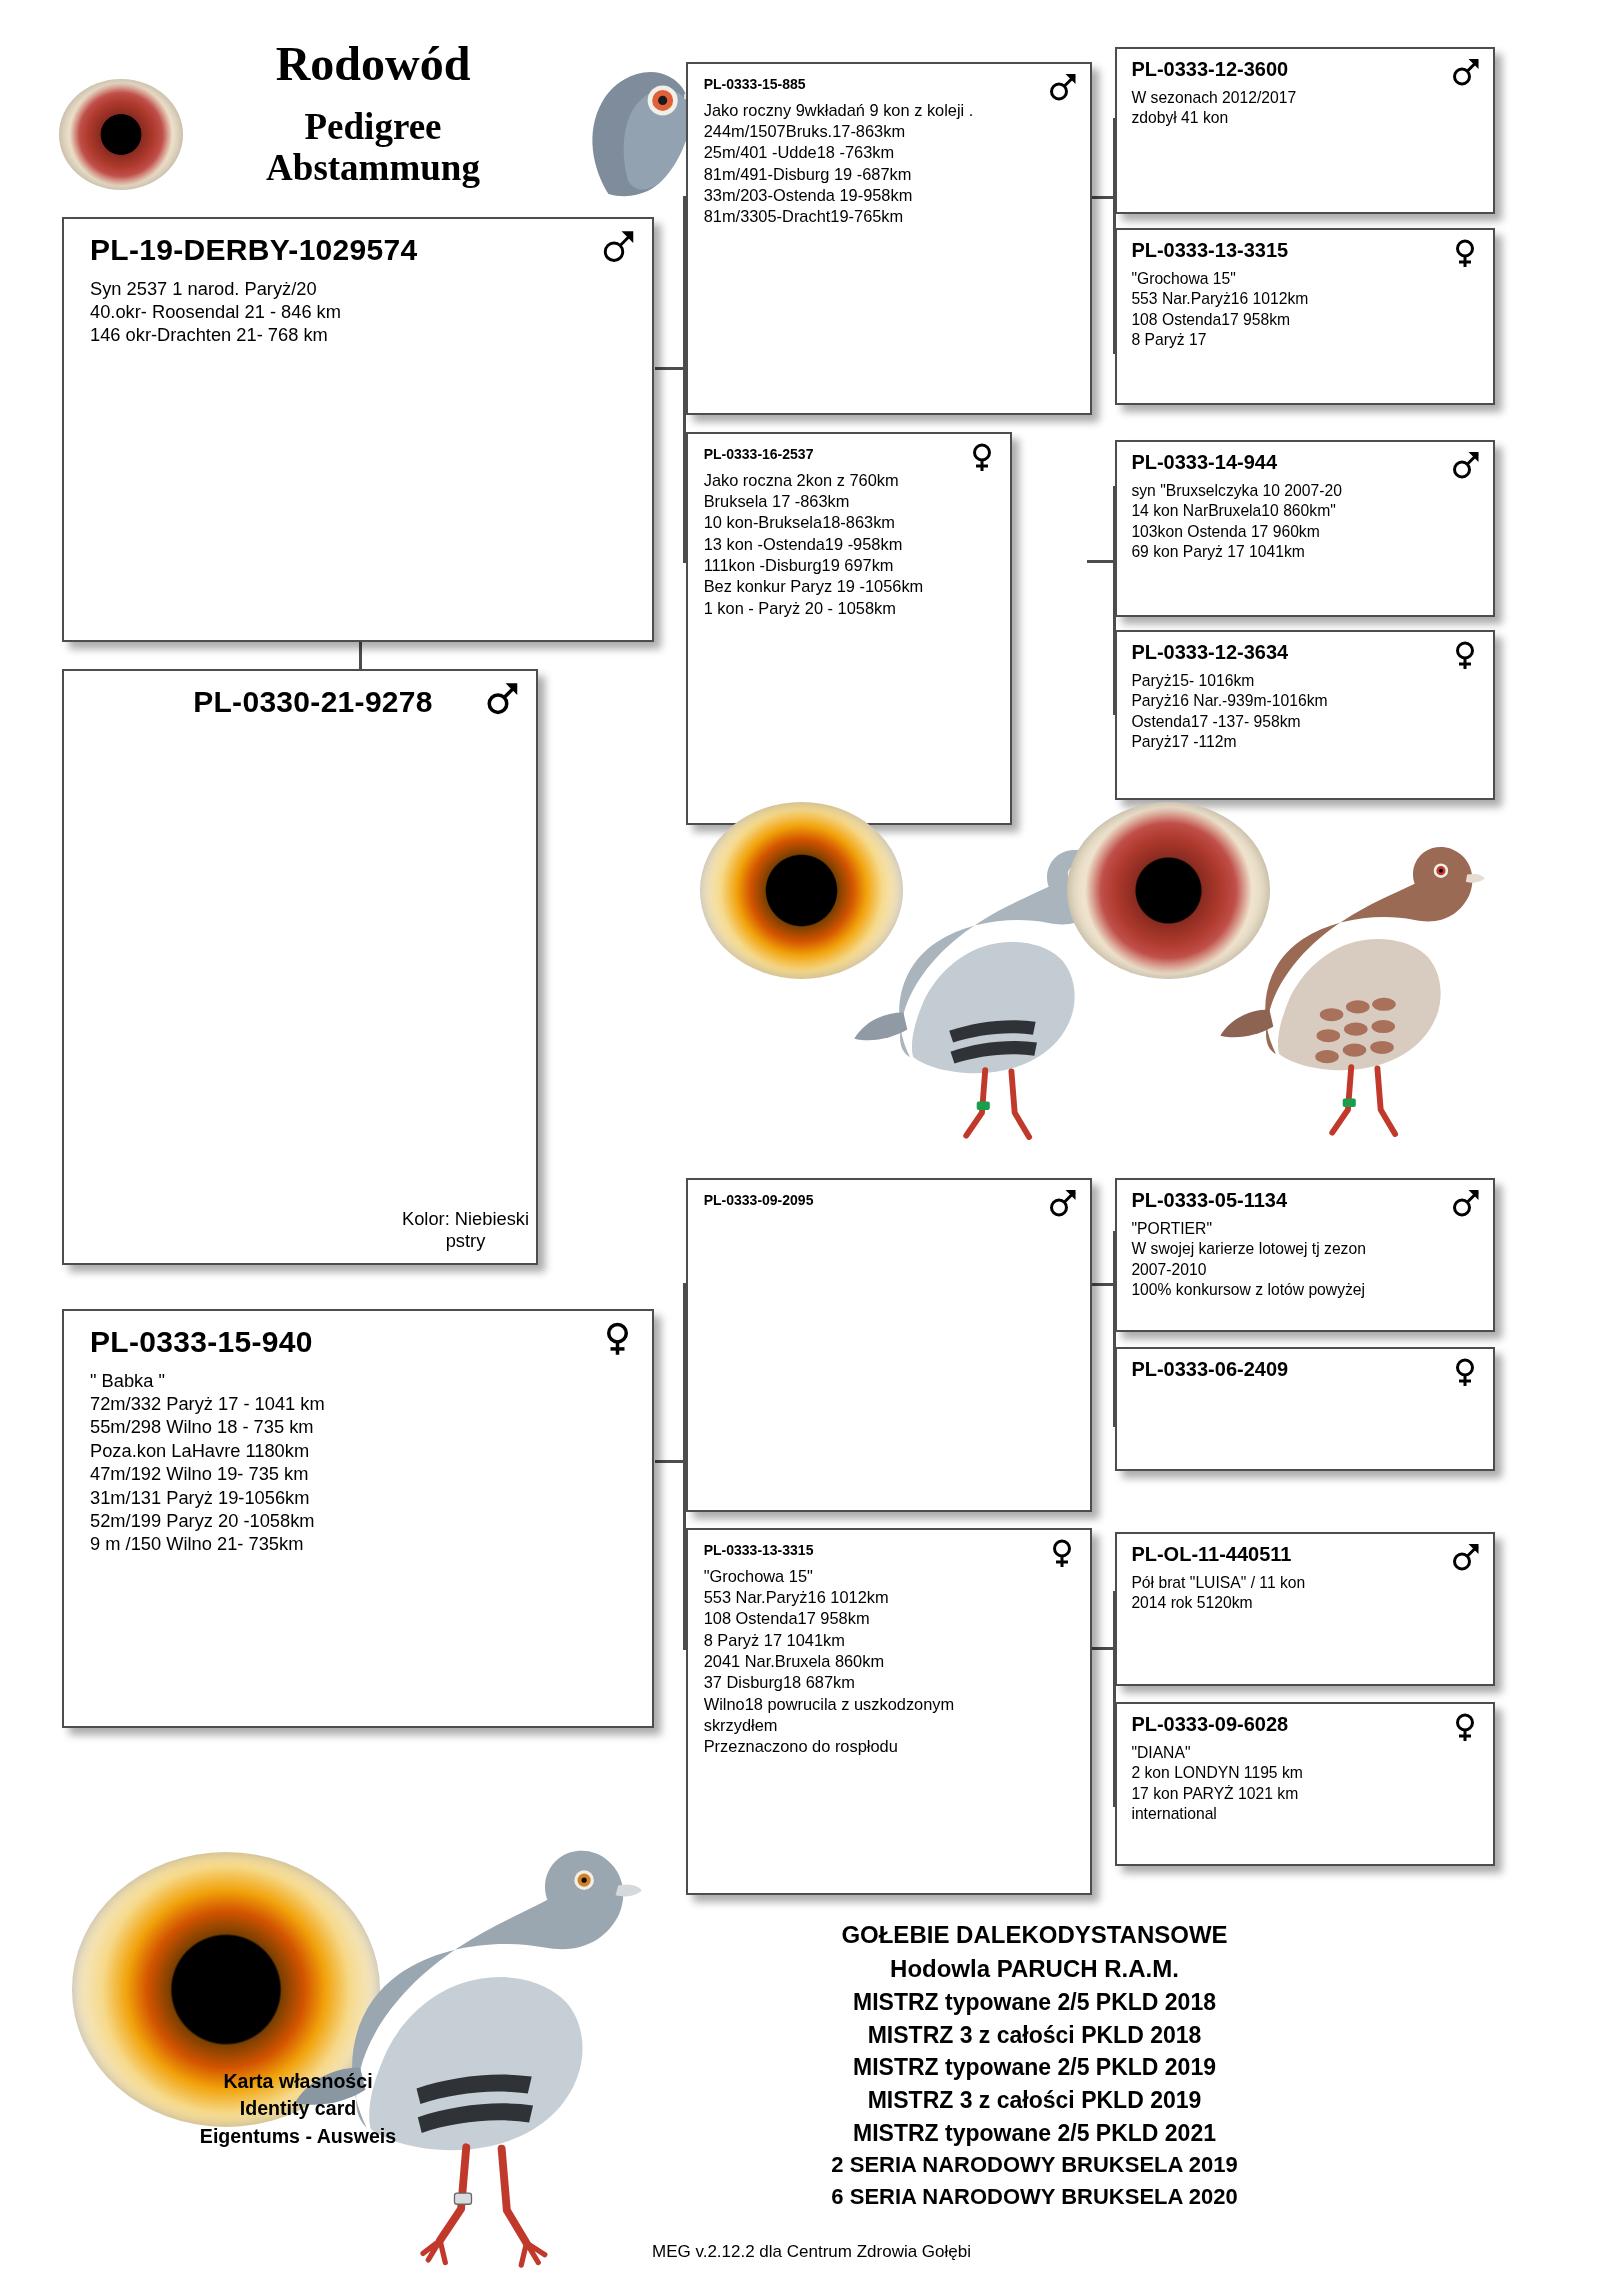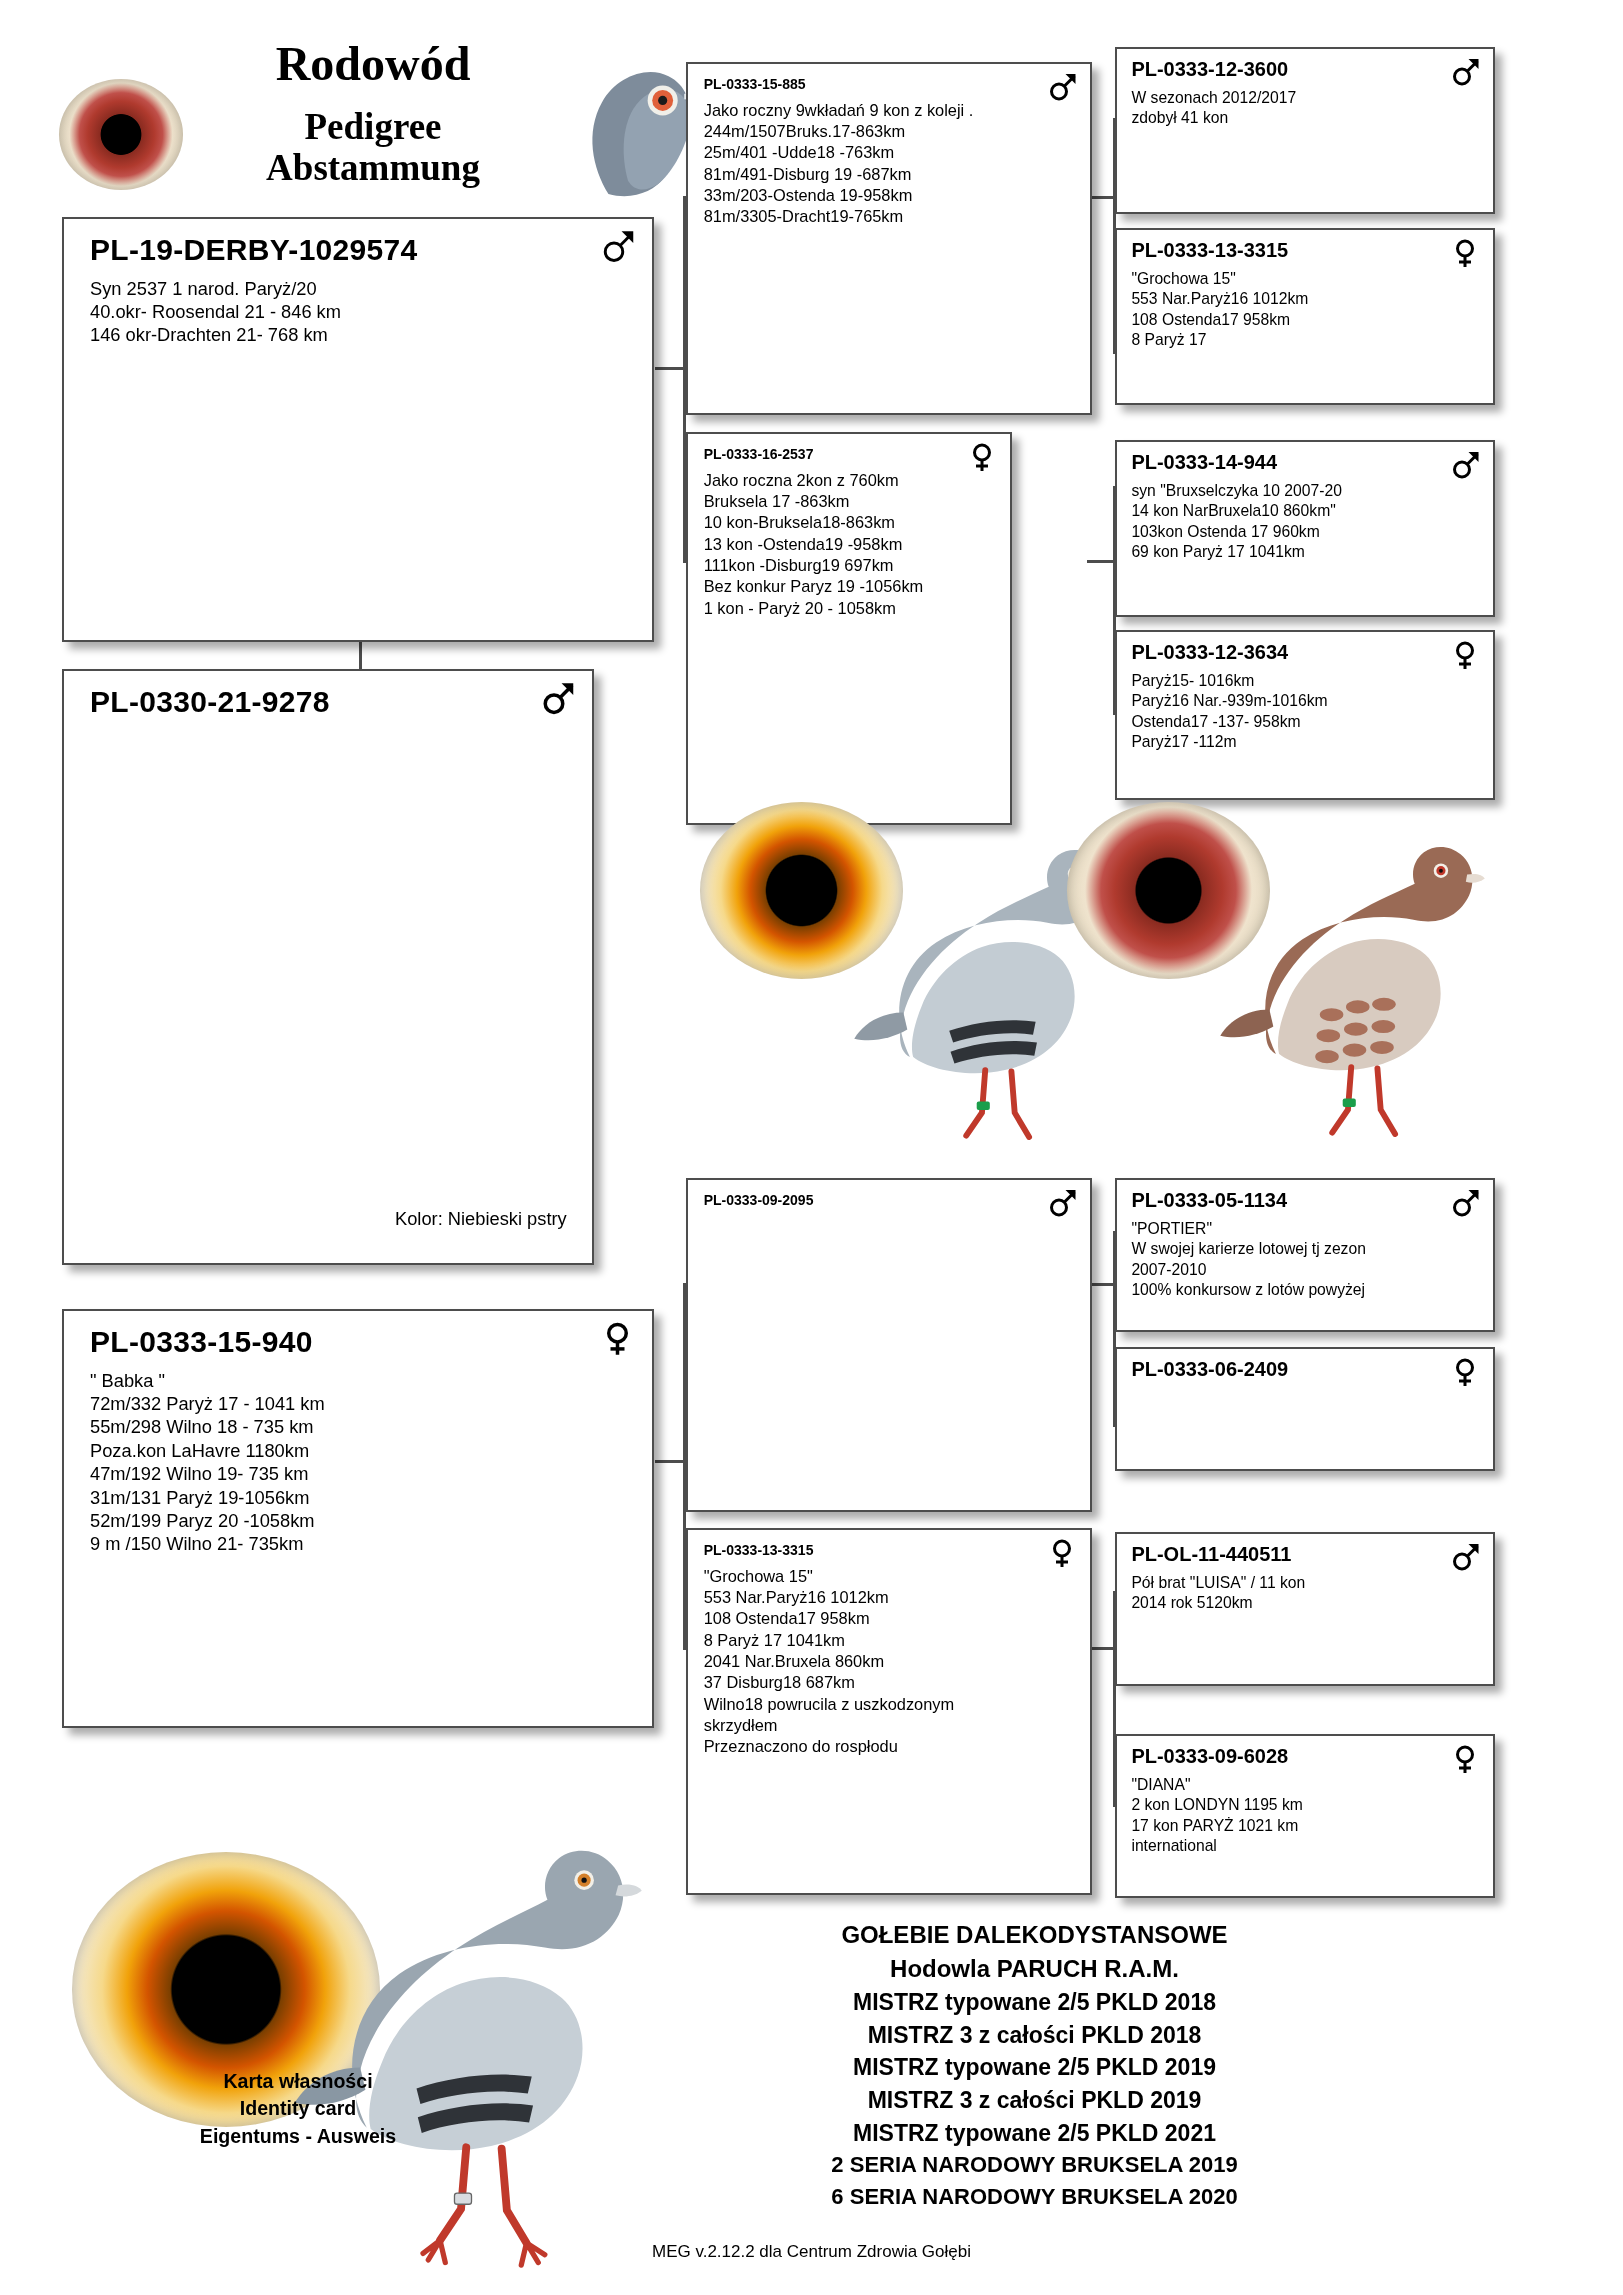--- a/index.html
+++ b/index.html
@@ -242,21 +242,21 @@
 146 okr-Drachten  21-  768 km</span>
   <span class="gender">
     <svg viewBox="0 0 60 60" xmlns="http://www.w3.org/2000/svg">
       <circle cx="24" cy="38" r="15" fill="none" stroke="#000" stroke-width="5"></circle>
       <line x1="35" y1="27" x2="55" y2="7" stroke="#000" stroke-width="5"></line>
       <polygon points="57,3 57,23 37,3" fill="#000"></polygon>
     </svg>
   </span>
 </div>
 
-<div class="box lvl1" style="left:62px; top:669px; width:532px; height:596px;">
+<div class="box lvl1" style="left:62px; top:669px; width:476px; height:596px;text-align:center;">
   <span class="ring">PL-0330-21-9278</span>
   <span class="body"></span>
   <span class="gender">
     <svg viewBox="0 0 60 60" xmlns="http://www.w3.org/2000/svg">
       <circle cx="24" cy="38" r="15" fill="none" stroke="#000" stroke-width="6"></circle>
       <line x1="35" y1="27" x2="55" y2="7" stroke="#000" stroke-width="6"></line>
       <polygon points="57,3 57,23 37,3" fill="#000"></polygon>
     </svg>
   </span>
   <span class="colour-note" style="left:331px; top:537px;">Kolor: Niebieski pstry</span>
@@ -439,21 +439,21 @@
 2014 rok 5120km</span>
   <span class="gender">
     <svg viewBox="0 0 60 60" xmlns="http://www.w3.org/2000/svg">
       <circle cx="24" cy="38" r="15" fill="none" stroke="#000" stroke-width="6"></circle>
       <line x1="35" y1="27" x2="55" y2="7" stroke="#000" stroke-width="6"></line>
       <polygon points="57,3 57,23 37,3" fill="#000"></polygon>
     </svg>
   </span>
 </div>
 
-<div class="box lvl3" style="left:1115px; top:1702px; width:380px; height:164px;margin-top:32px;">
+<div class="box lvl3" style="left:1115px; top:1702px; width:380px; height:164px;">
   <span class="ring">PL-0333-09-6028</span>
   <span class="body">          "DIANA"
  2 kon  LONDYN 1195 km
 17 kon  PARYŻ      1021 km
 international</span>
   <span class="gender">
     <svg viewBox="0 0 60 60" xmlns="http://www.w3.org/2000/svg">
       <circle cx="30" cy="20" r="15" fill="none" stroke="#000" stroke-width="6"></circle>
       <line x1="30" y1="35" x2="30" y2="57" stroke="#000" stroke-width="6"></line>
       <line x1="18" y1="47" x2="42" y2="47" stroke="#000" stroke-width="6"></line>

